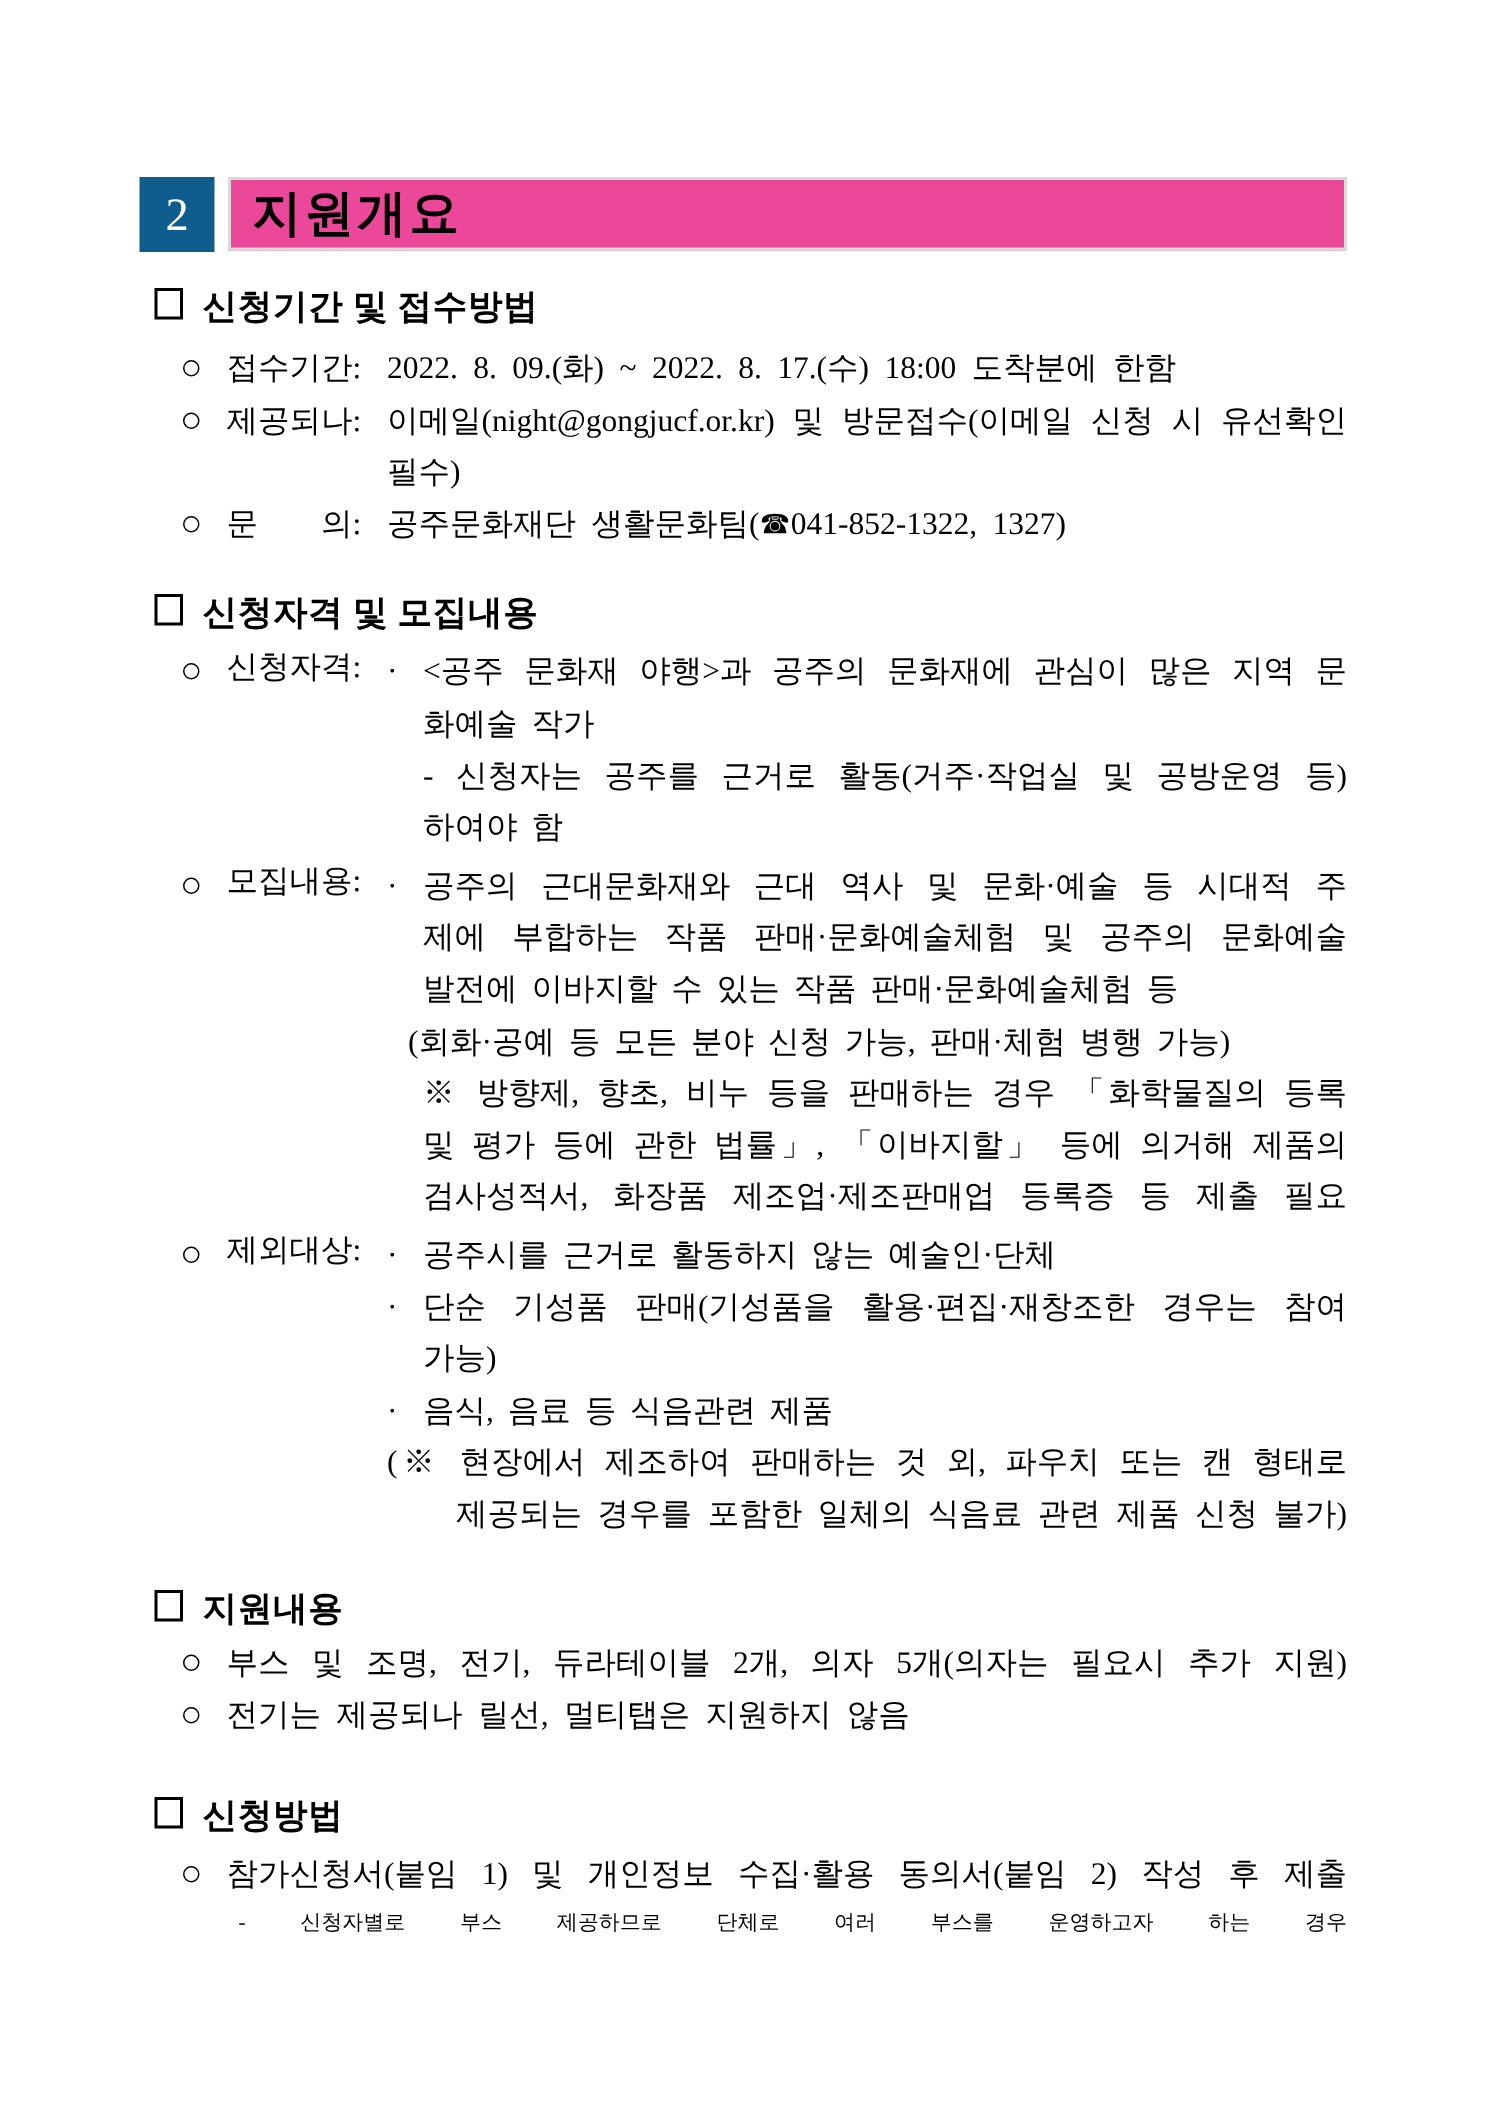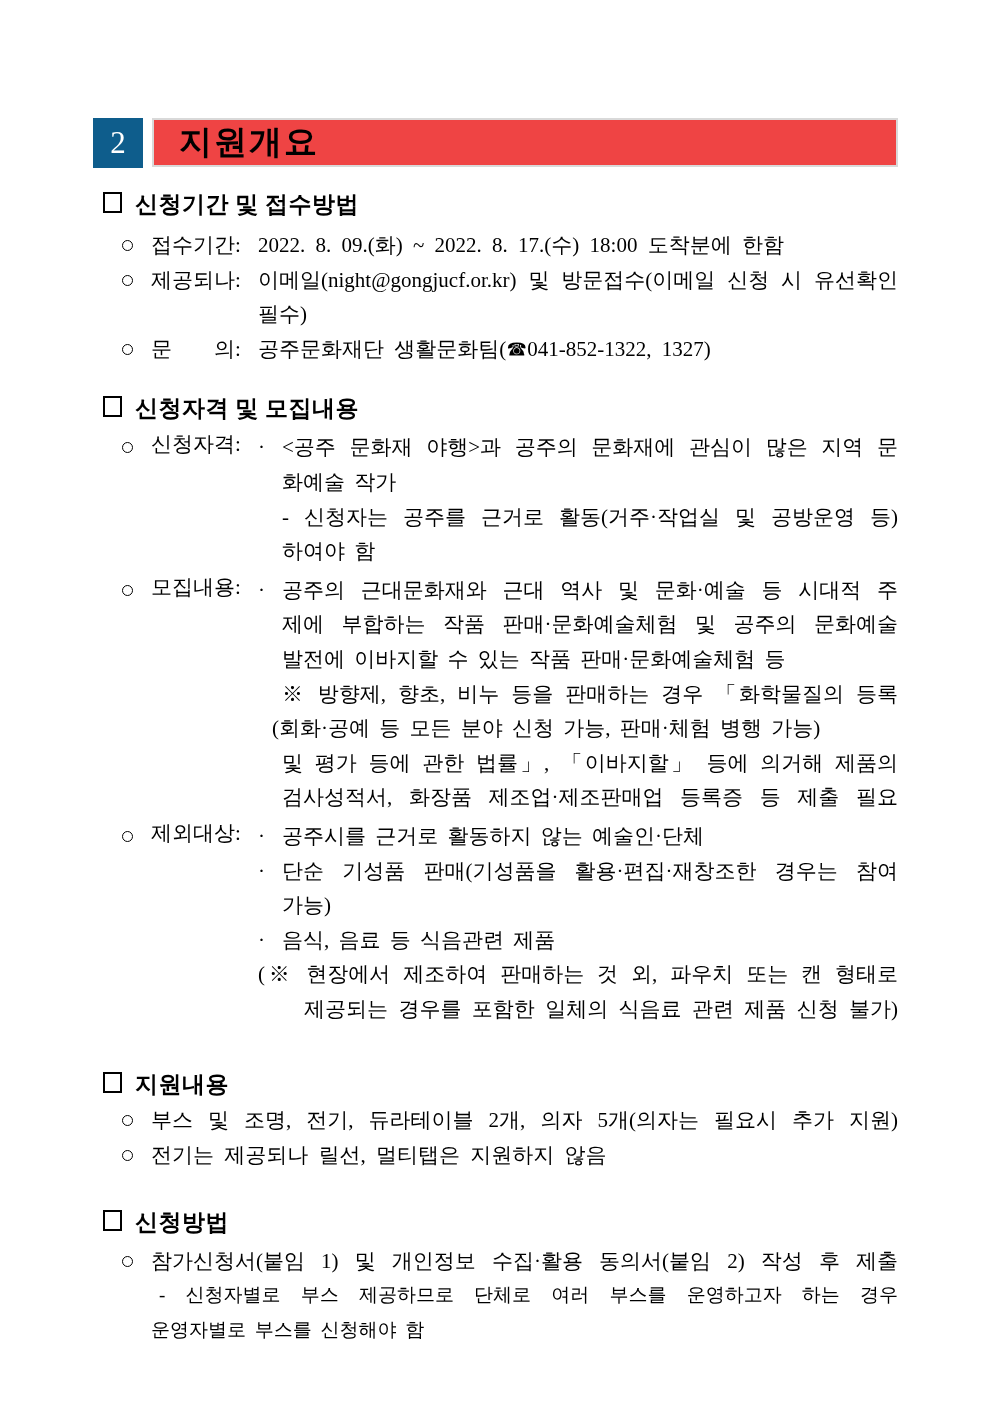--- a/index.html
+++ b/index.html
@@ -16,32 +16,32 @@
   
   .hdr { display:flex; margin-left:-10px; height:50px; }
   .hdr-num {
     width:50px; height:50px; flex:0 0 50px;
     background:#0e5d8c; color:#ffffff;
     display:flex; align-items:center; justify-content:center;
     font-size:31px; font-family:"Liberation Serif","DejaVu Serif",serif;
   }
   .hdr-titlebox {
     flex:1; margin-left:9px; height:49px; box-sizing:border-box;
-    border:2px solid #d9d9d9; background:#ef4444;
-    display:flex; align-items:center; padding-left:25px;
+    border:2px solid #d9d9d9; background:#ec4899;
+    display:flex; align-items:center; padding-left:14px;
   }
   .hdr-title {
     font-family:"Liberation Sans","DejaVu Sans",sans-serif;
     font-weight:800; font-size:33px; letter-spacing:2px; color:#000;
   }
 
   
   .sec-a { margin-top:22px; }
   .sec-b { margin-top:28px; }
-  .sec-c { margin-top:44px; }
+  .sec-c { margin-top:32px; }
   .sec-d { margin-top:35px; }
   .sec-heading { font-size:23px; font-weight:bold; line-height:30px; letter-spacing:0.5px; }
   .sq {
     display:inline-block; width:15px; height:17px;
     border:2px solid #000; margin-right:13px; vertical-align:-1px;
     background:transparent;
   }
 
   
   .items { margin-top:8px; padding-left:19px; }
@@ -62,21 +62,21 @@
   .gline { line-height:34.6px; padding-left:24px; word-spacing:4px; }
   .gline .dot { display:inline-block; width:24px; margin-left:-24px; }
   .p0  { padding-left:0; }
   .p14 { padding-left:14px; }
   .p46 { padding-left:46px; }
 
   
   .fill { text-align:justify; text-align-last:justify; }
 
   
-  .subitems { font-size:19px; }
+  .subitems { font-size:14px; }
   .sub1 { padding-left:56px; line-height:34.6px; word-spacing:4px; }
   .sub2 { padding-left:48px; line-height:34.6px; word-spacing:4px; }
 </style>
 </head>
 <body>
 
 <div class="page">
   <div class="content">
 
     <div class="hdr">
@@ -137,22 +137,22 @@
 
         <div class="grp">
           <span class="o-col">
               <span class="o"></span>
             </span>
           <span class="lbl">모집내용:</span>
           <div class="grp-lines">
             <div class="gline fill"><span class="dot">·</span><span>공주의 근대문화재와 근대 역사 및 문화·예술 등 시대적 주</span></div>
             <div class="gline fill">제에 부합하는 작품 판매·문화예술체험 및 공주의 문화예술</div>
             <div class="gline">발전에 이바지할 수 있는 작품 판매·문화예술체험 등</div>
+            <div class="gline p14">(회화·공예 등 모든 분야 신청 가능, 판매·체험 병행 가능)</div>
             <div class="gline fill">※ 방향제, 향초, 비누 등을 판매하는 경우 「화학물질의 등록</div>
-            <div class="gline p14">(회화·공예 등 모든 분야 신청 가능, 판매·체험 병행 가능)</div>
             <div class="gline fill">및 평가 등에 관한 법률」, 「이바지할」 등에 의거해 제품의</div>
             <div class="gline fill">검사성적서, 화장품 제조업·제조판매업 등록증 등 제출 필요</div>
           </div>
         </div>
 
         <div class="grp">
           <span class="o-col">
               <span class="o"></span>
             </span>
           <span class="lbl">제외대상:</span>
@@ -196,18 +196,17 @@
       <div class="items" style="margin-top:6px;">
         <div class="item">
           <span class="o-col">
               <span class="o"></span>
             </span>
           <span class="txt fill">참가신청서(붙임 1) 및 개인정보 수집·활용 동의서(붙임 2) 작성 후 제출</span>
         </div>
       </div>
       <div class="subitems">
         <div class="sub1 fill">- 신청자별로 부스 제공하므로 단체로 여러 부스를 운영하고자 하는 경우</div>
-        <div class="sub2">운영자별로 부스를 신청해야 함</div>
       </div>
     </div>
 
   </div>
 </div>
 
 </body></html>

